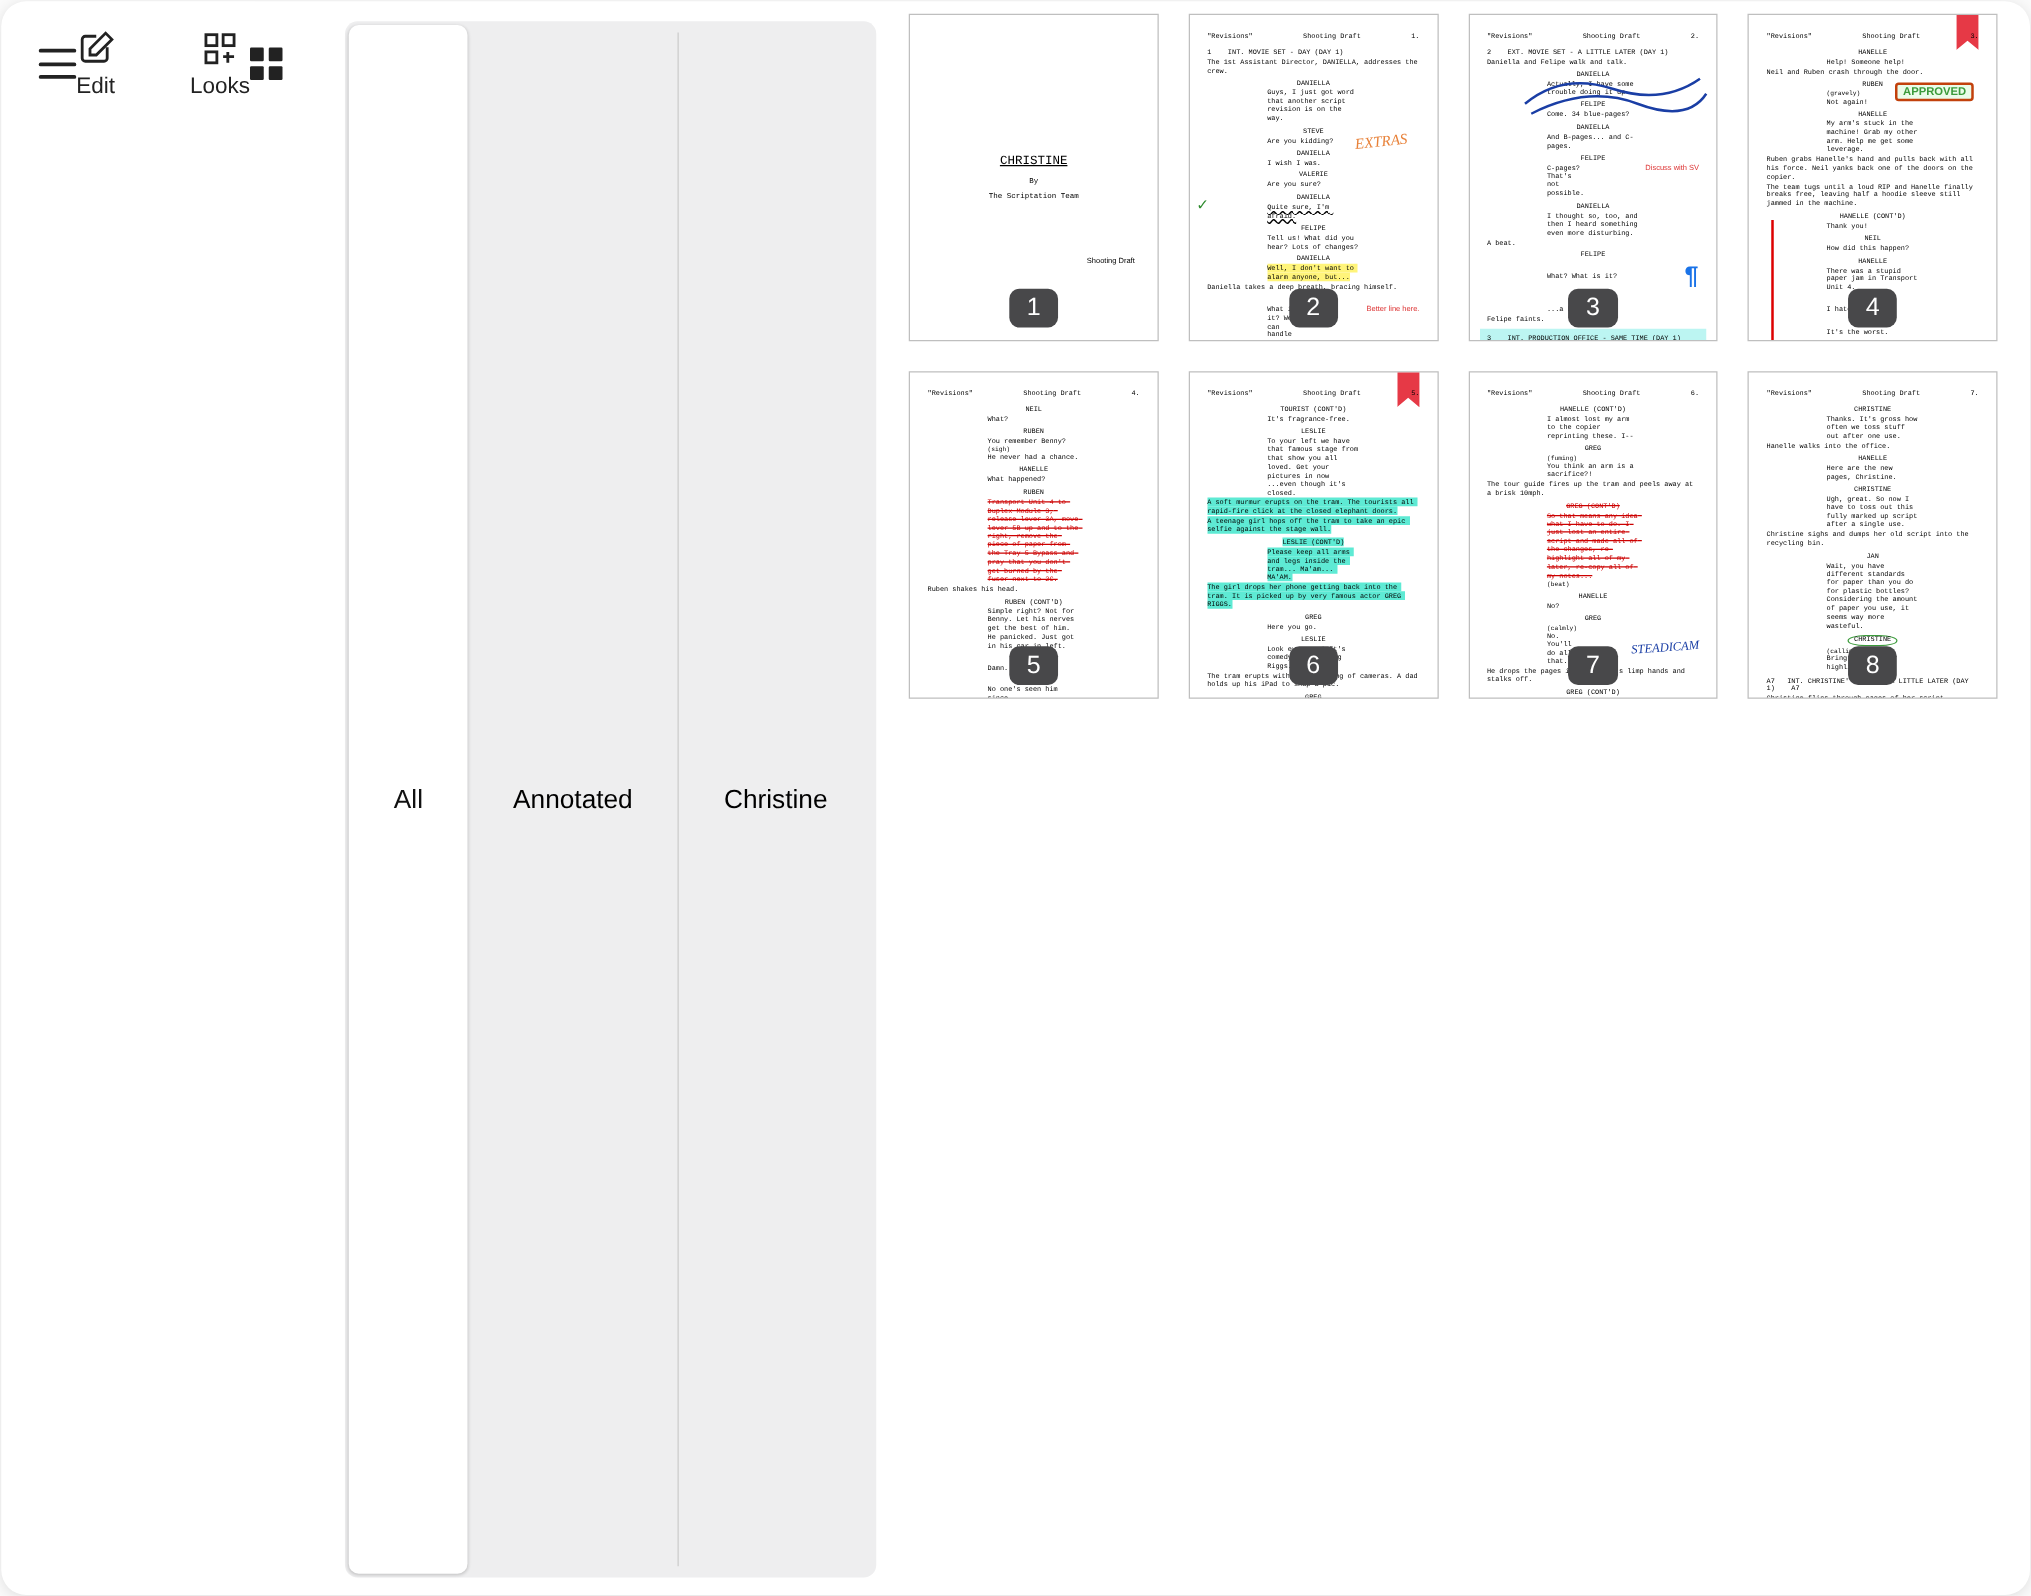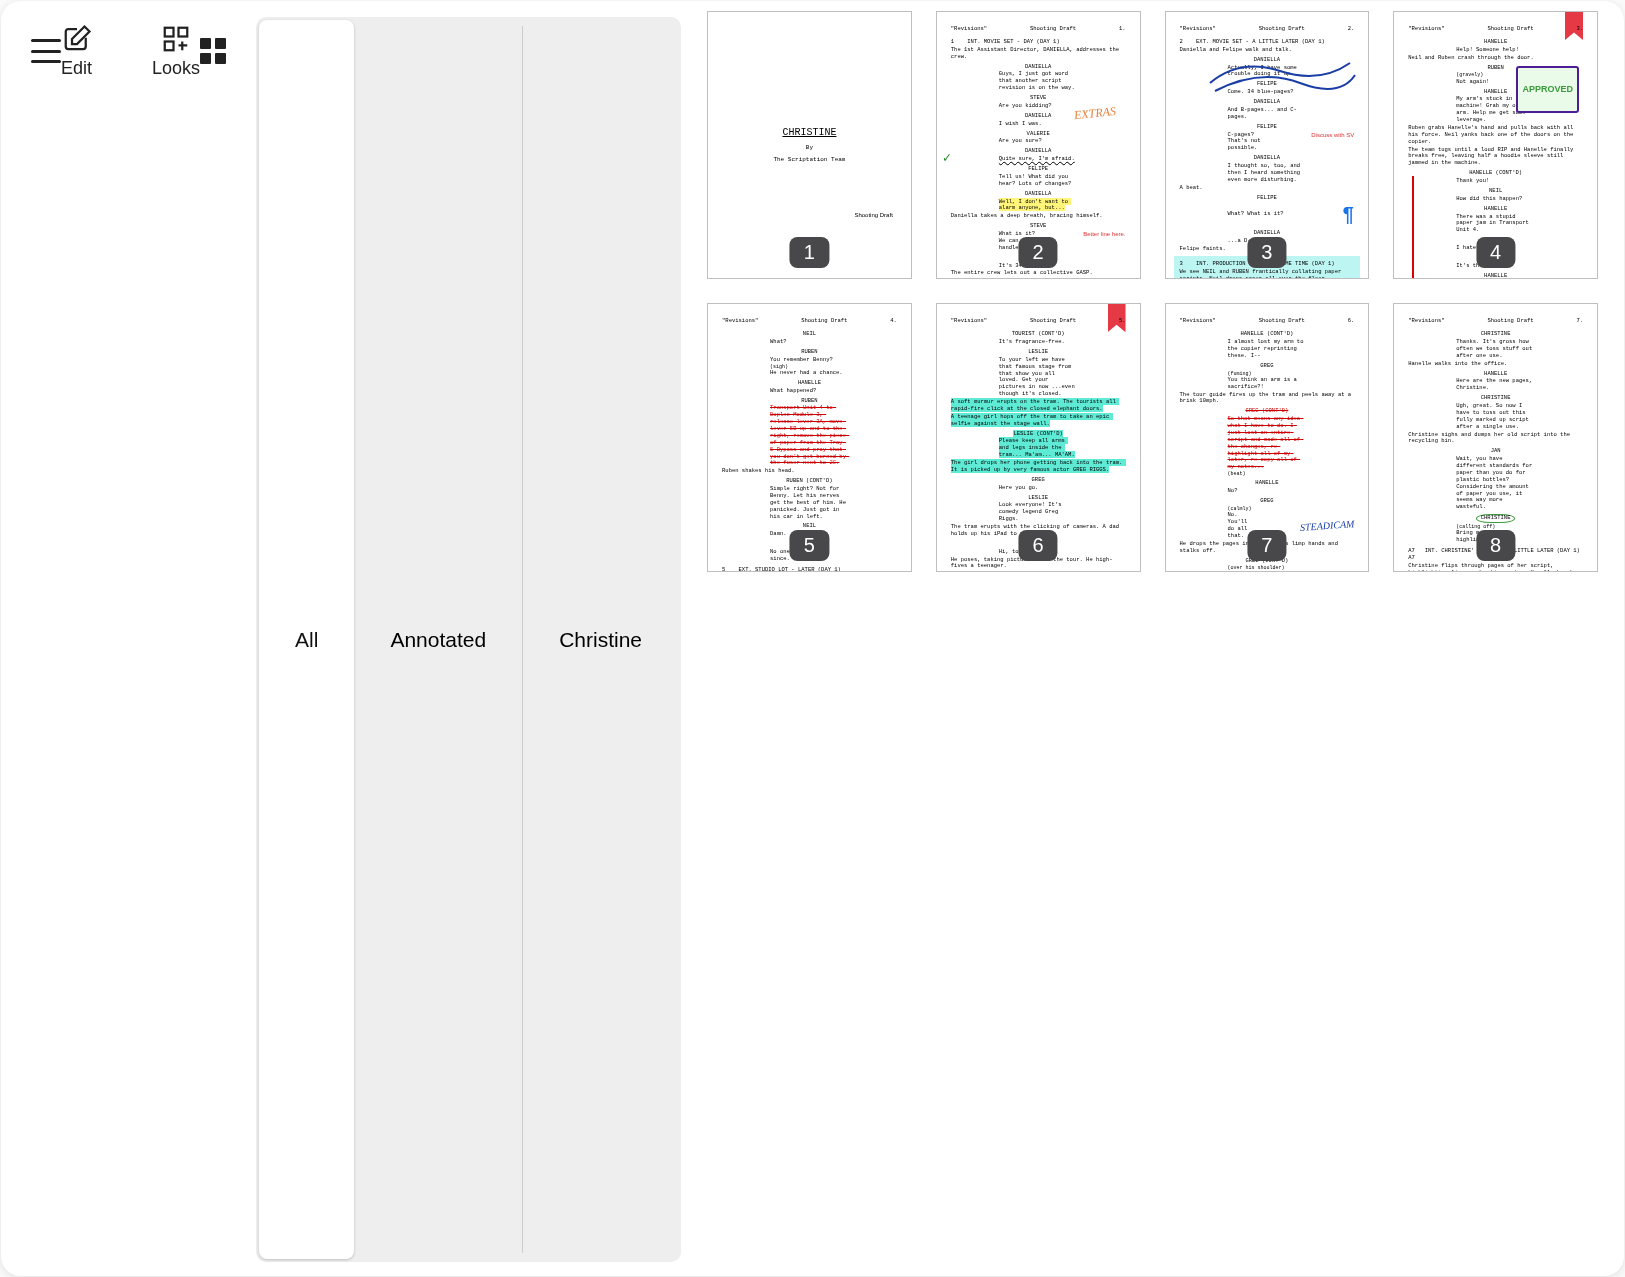--- a/index.html
+++ b/index.html
@@ -35,21 +35,21 @@
     .hamburger { width:30px; height:24px; display:flex; flex-direction:column; justify-content:space-between; cursor:pointer;}
     .hamburger span{height:3px; background:#222; border-radius:2px;}
     .grid-icon { width:26px; height:26px; display:grid; grid-template-columns:1fr 1fr; grid-template-rows:1fr 1fr; gap:4px; cursor:pointer;}
     .grid-icon span{background:#222; border-radius:1px;}
     .titlebar {
       display:flex; align-items:center; padding: 8px 20px 14px 20px; border-bottom:1px solid #e5e5e5;
     }
     .close-x { font-size:22px; cursor:pointer; width:30px; color:#222; stroke:#222;}
     .title { flex:1; text-align:center; font-size:23px; color:#333; }
     .segmented {
-      display:flex; justify-content:center; padding:16px 0 14px 0;
+      display:flex; justify-content:center; padding:16px 0 14px 0;margin-left:20px;
     }
     .seg {
       display:flex; background:#eeeeef; border-radius:10px; padding:3px;
     }
     .seg button {
       border:none; background:transparent; font-size:21px; padding:8px 36px; border-radius:8px; cursor:pointer; color:#000000; font-family:inherit;
     }
     .seg button.active { background:#fff; box-shadow:0 1px 3px rgba(0,0,0,.2); color:#111; font-weight:500;}
     .seg .divider { width:1px; background:#ccc; margin:6px 0;}
     .pages {
@@ -95,22 +95,22 @@
     .cover-footer{ position:absolute; right:18px; bottom:60px; font-size:6px;}
     .script-line{white-space:pre-wrap; margin:1px 0;}
     .char{text-align:center; margin-top:3px;}
     .dial{margin:0 48px;}
     .hl-yellow{background:#fff47a;}
     .hl-teal{background:#5eead4;}
     .hl-cyan-block{background:#bcf5f2; padding:4px 6px; margin:3px -6px;}
     .strike-red{color:#c00; text-decoration:line-through;}
     .approved{
       position:absolute; top:40px; right:4px;
-      border:2px solid #4c1d95; color:#3b9b3b; font-weight:bold;
-      font-size:9px; padding:16px 4px; border-radius:3px; font-family:sans-serif;
+      border:2px solid #c2410c; color:#3b9b3b; font-weight:bold;
+      font-size:9px; padding:0 4px; border-radius:3px; font-family:sans-serif;
       background:#eafce9;
     }
     .red-arrow{
       position:absolute; left:4px; top:150px; width:2px; height:170px; background:#d00;
     }
     .red-arrow::after{
       content:''; position:absolute; bottom:-1px; left:-4px; border:5px solid transparent; border-top-color:#d00;
     }
     .red-note{color:#d33; font-family:sans-serif; font-size:6px;}
     .blue-scribble{

